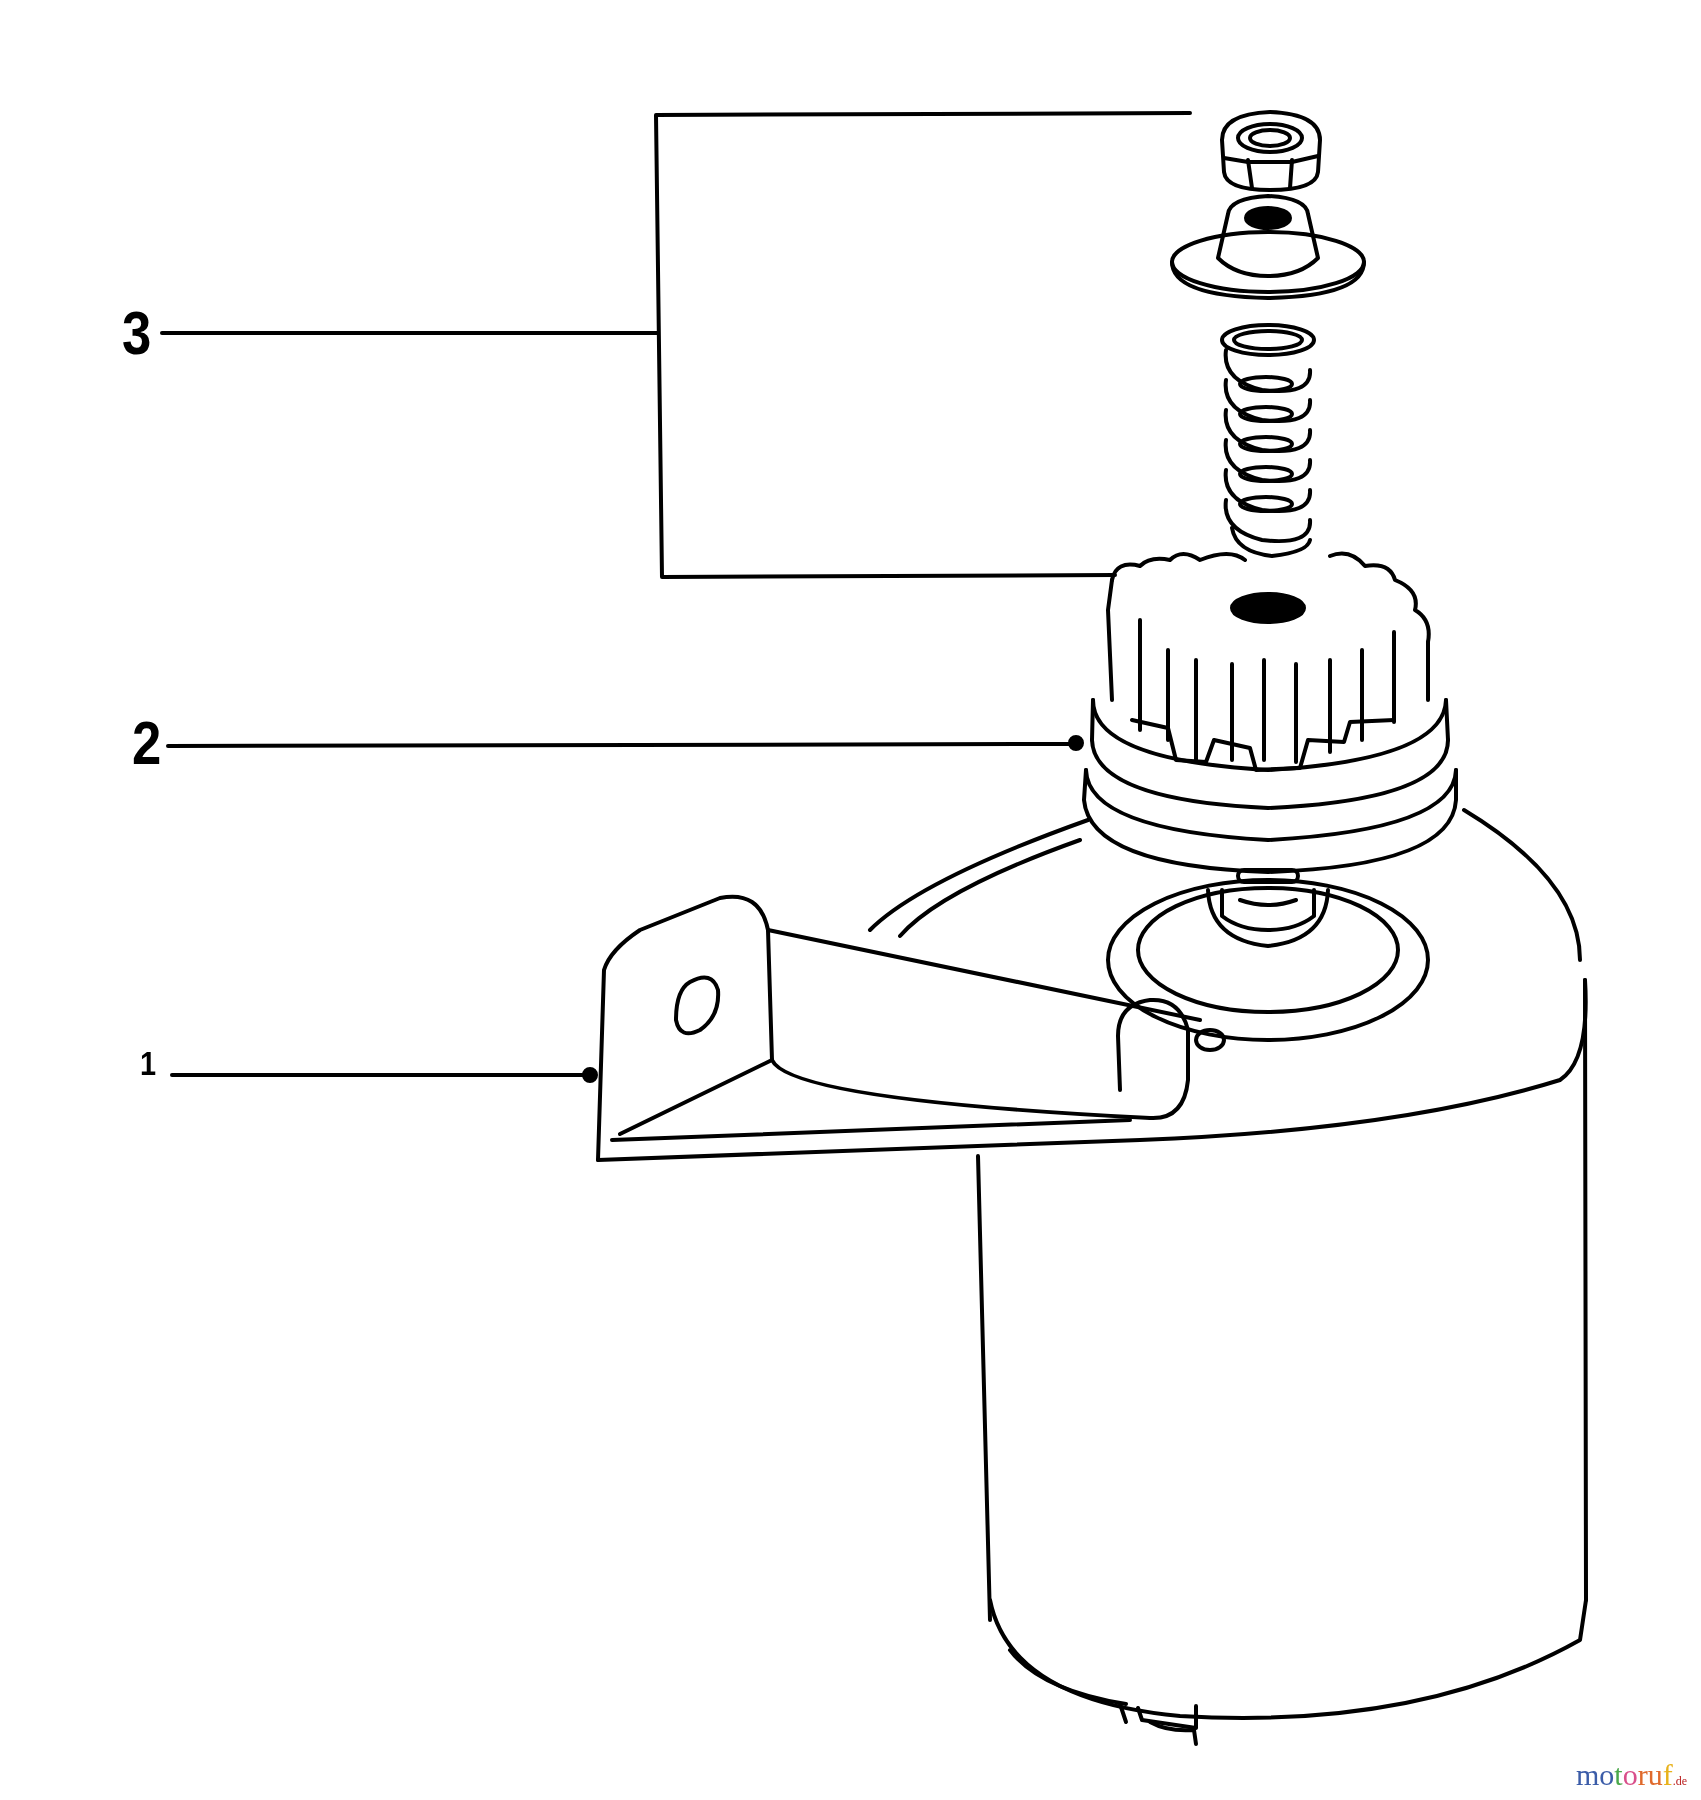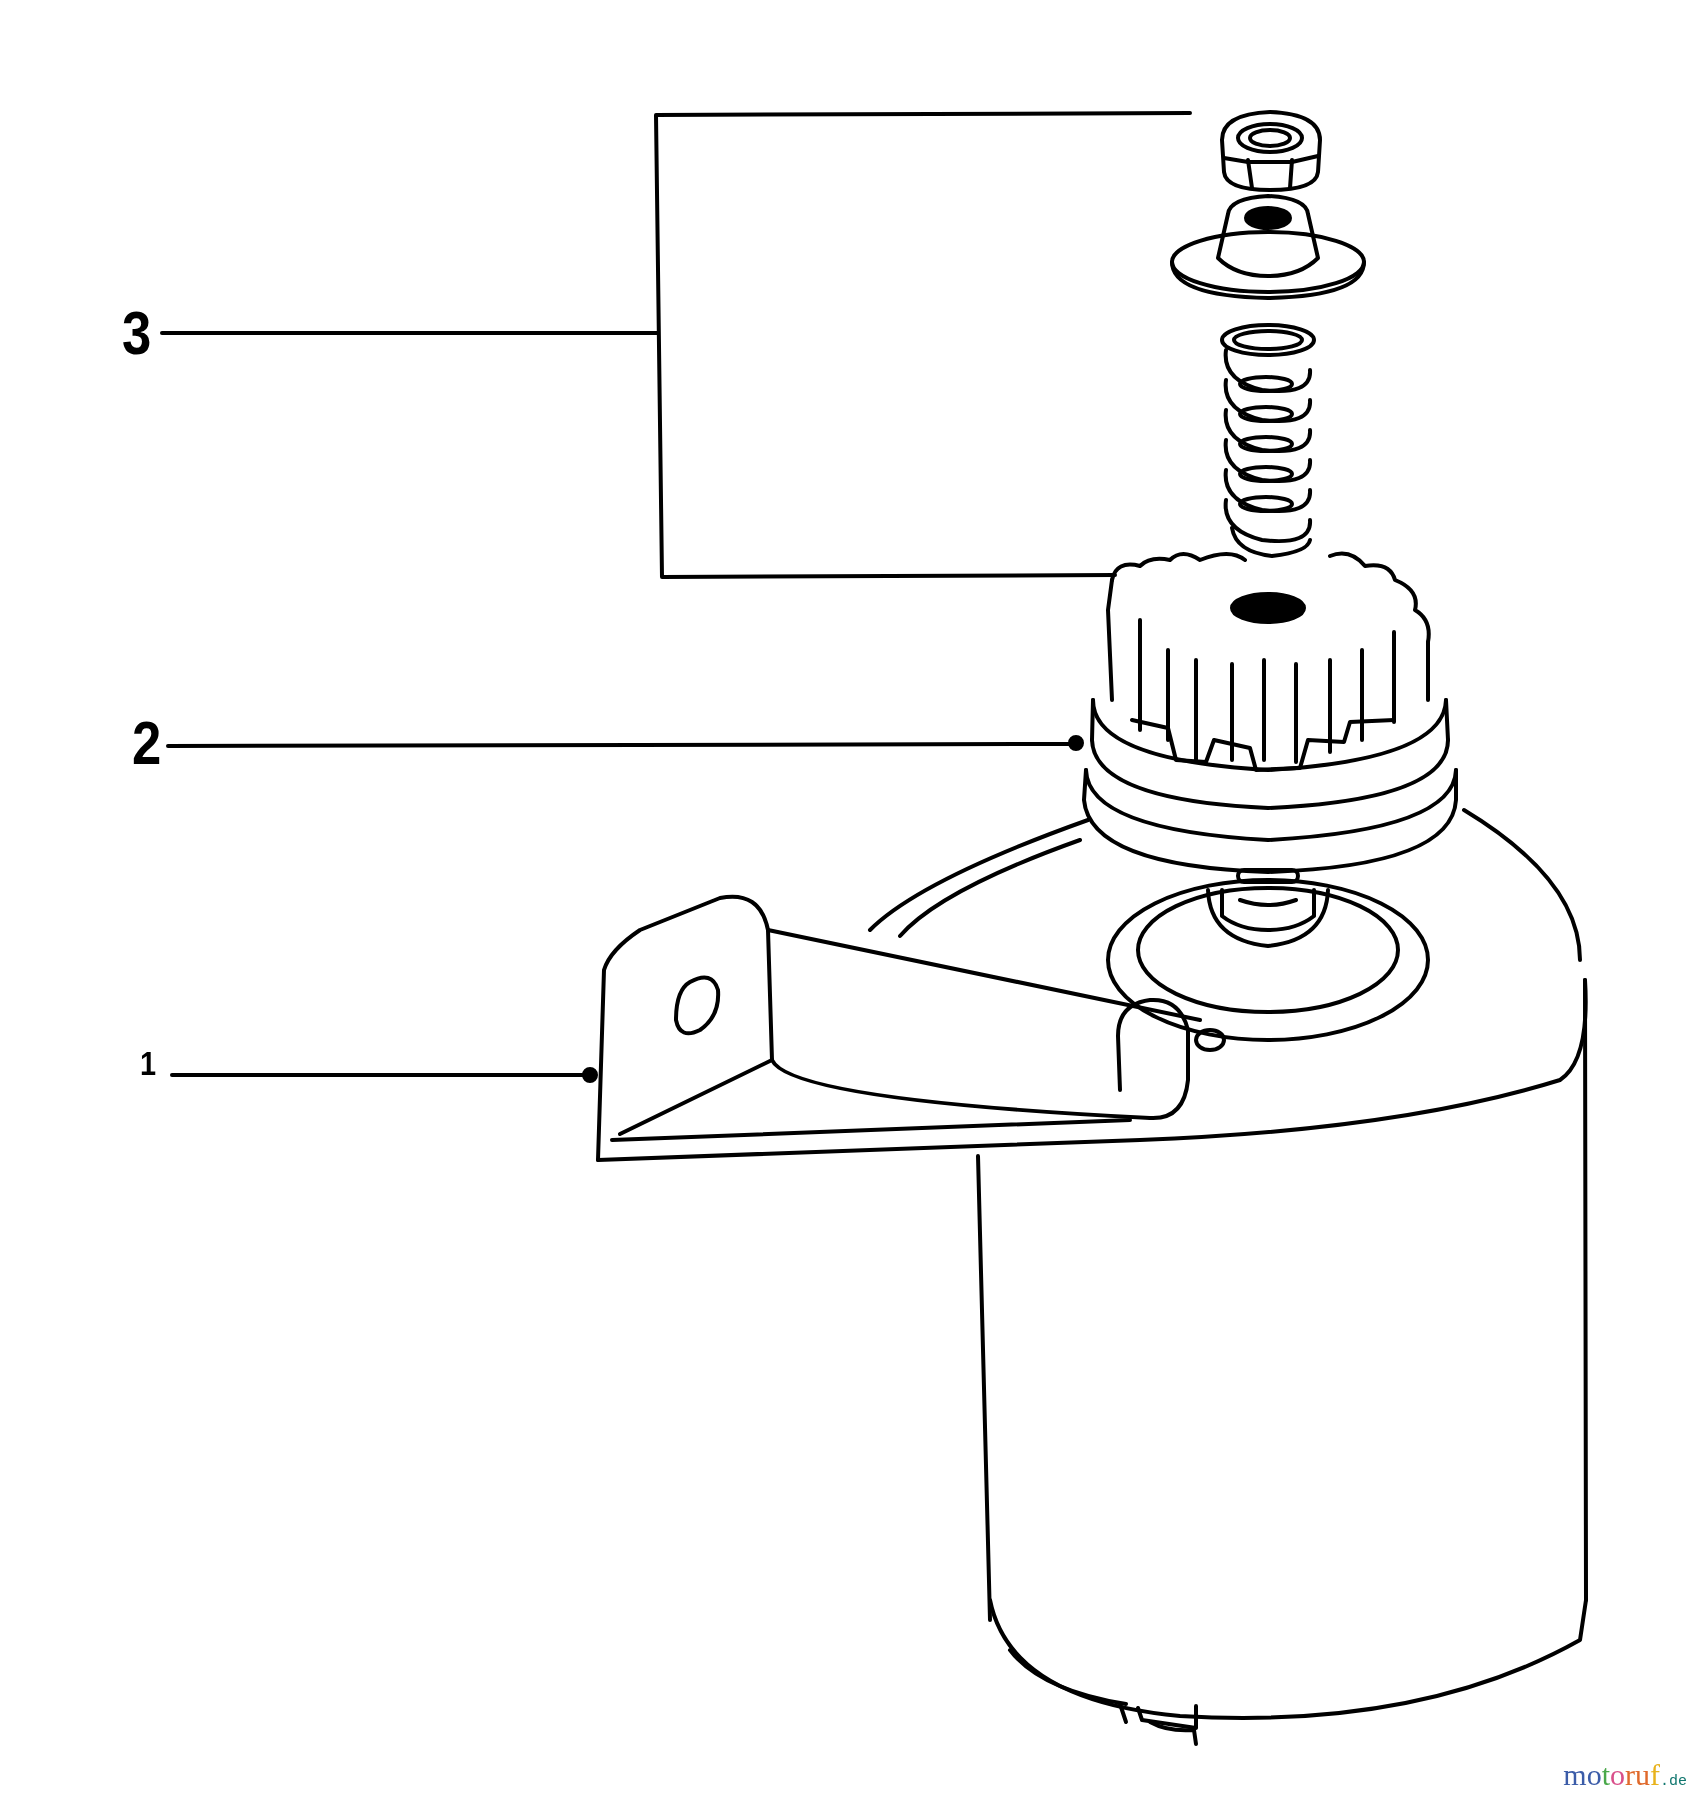--- a/index.html
+++ b/index.html
@@ -1,21 +1,21 @@
 <!DOCTYPE html>
 <html><head>
   <meta charset="utf-8">
   <style>
     html, body { margin: 0; padding: 0; background: #ffffff; }
     body { width: 1701px; height: 1800px; position: relative; overflow: hidden; font-family: "Liberation Sans", sans-serif; }
     #diagram { position: absolute; left: 0; top: 0; width: 1701px; height: 1800px; }
     .callout-label { position: absolute; font-family: "Liberation Sans", sans-serif; font-weight: bold; font-size: 62px; color: #000; line-height: 1; transform: scaleX(0.85); transform-origin: left top; }
     .callout-label.small { font-size: 34px; }
     #watermark { position: absolute; right: 14px; bottom: 8px; font-family: "Liberation Serif", serif; font-size: 30px; letter-spacing: 0px; }
-    #watermark .tld { font-size: 15px; color: #0f766e; font-family: Liberation Mono, monospace; }
+    #watermark .tld { font-size: 12px; color: #b91c1c; }
   </style>
 </head>
 <body>
 
 <svg id="diagram" viewBox="0 0 1701 1800" xmlns="http://www.w3.org/2000/svg">
   <g fill="none" stroke="#000" stroke-width="4" stroke-linecap="round" stroke-linejoin="round">
 
     <g>
       <line x1="162" y1="333" x2="658" y2="333"></line>
       <polyline points="1190,113 656,115 662,577 1115,575"></polyline>

